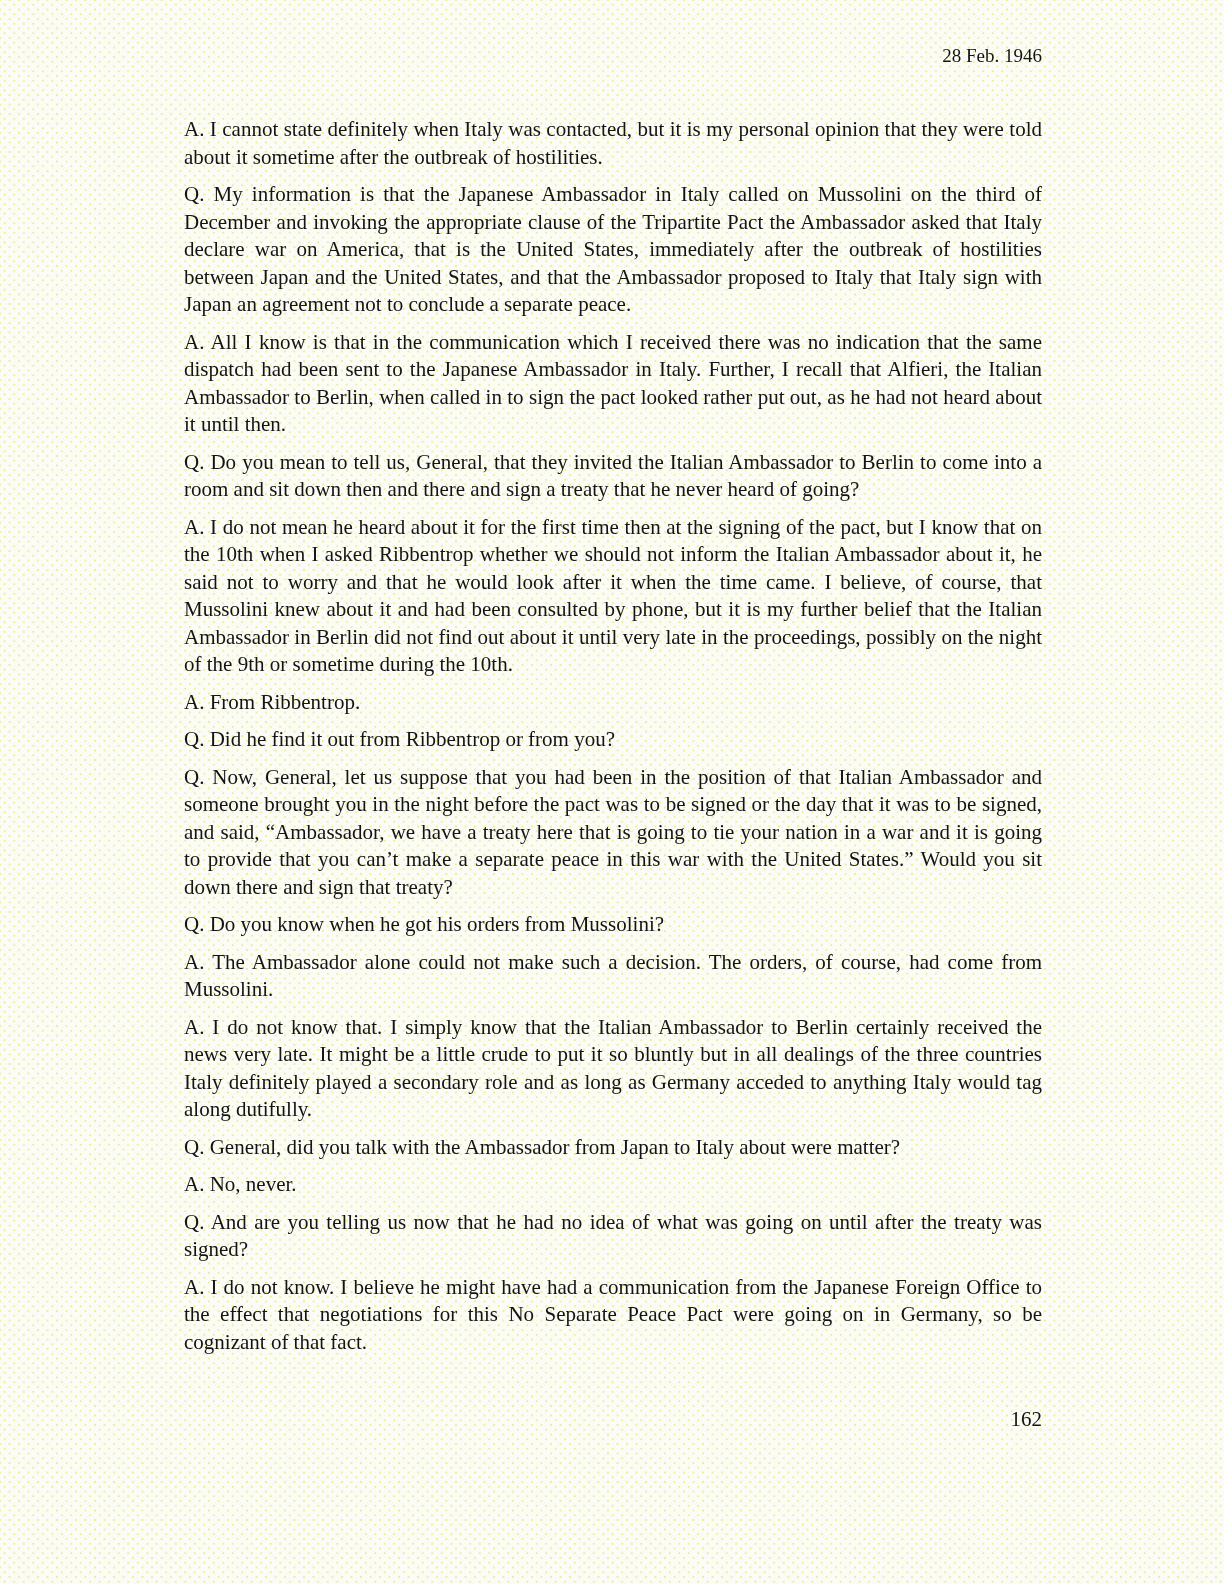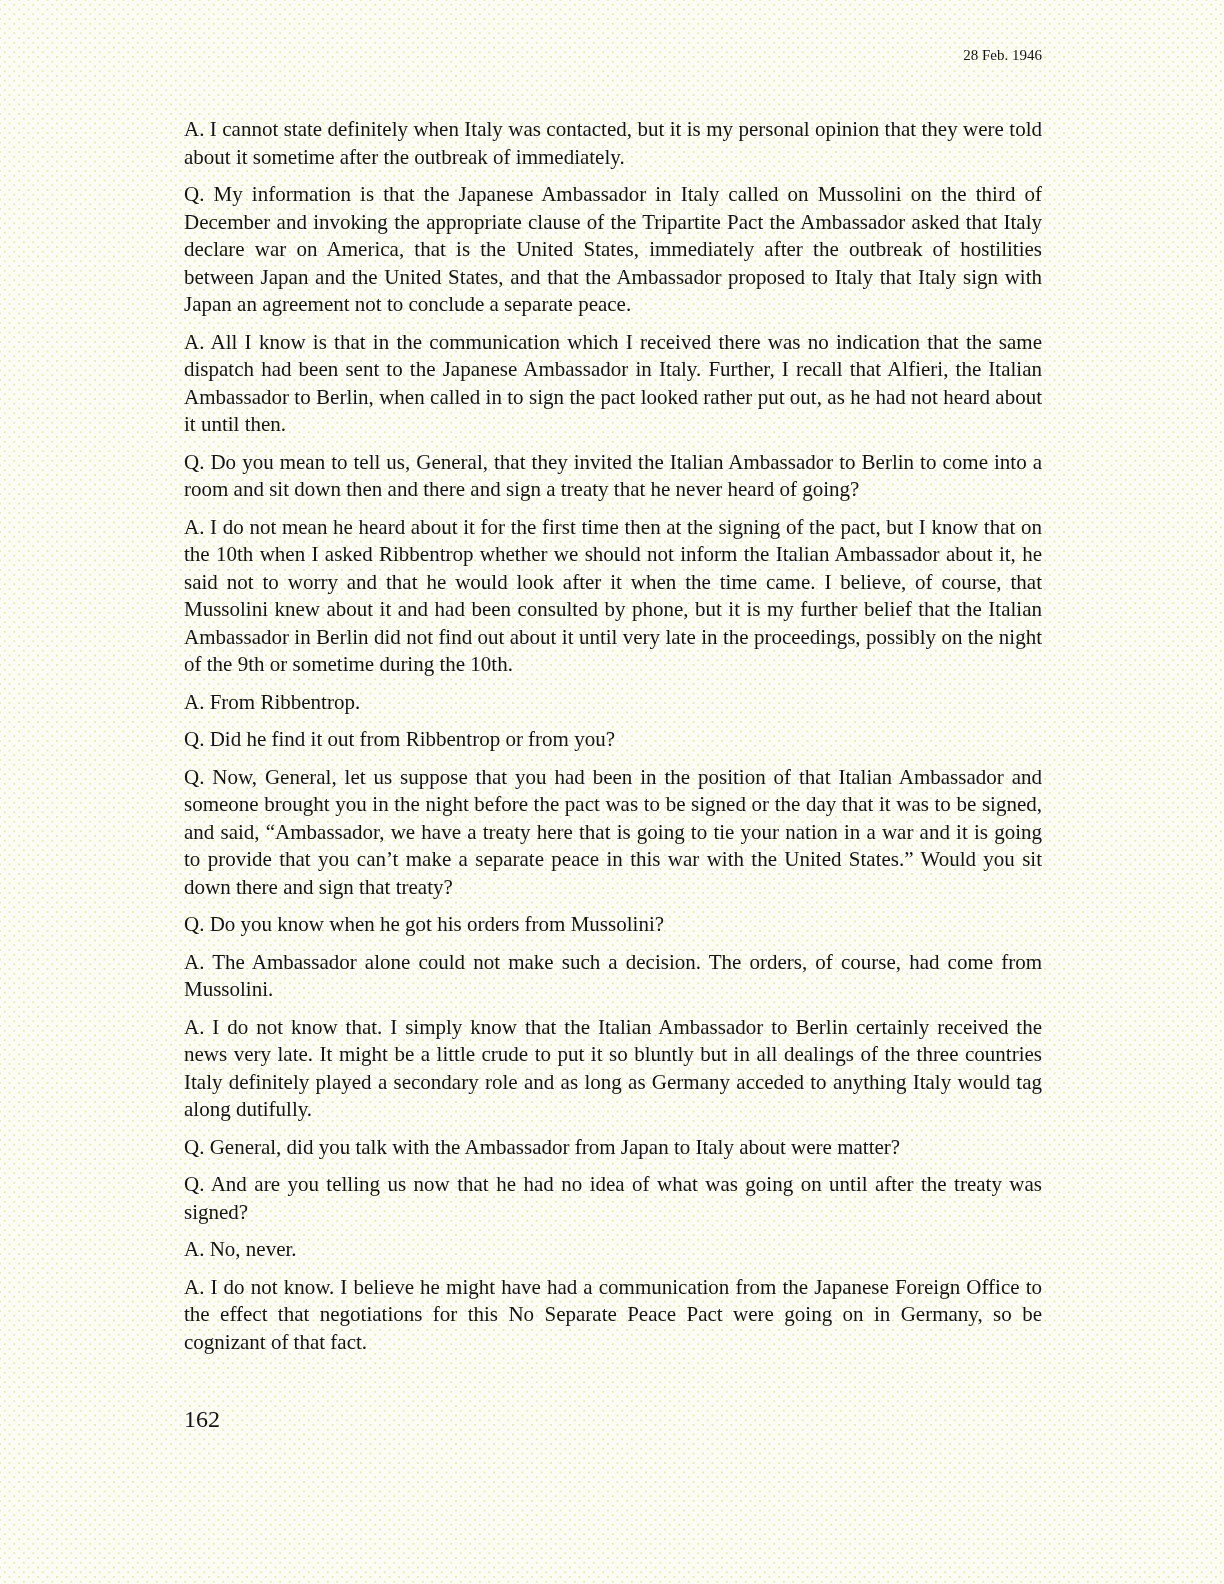--- a/index.html
+++ b/index.html
@@ -19,66 +19,66 @@
     font-family: "Liberation Serif", "DejaVu Serif", serif;
     color: #141414;
     overflow: hidden;
   }
   .date-line {
     position: absolute;
     top: 42px;
     left: 184px;
     width: 858px;
     text-align: right;
-    font-size: 15px;
+    font-size: 19px;
     line-height: 27px;
   }
   .transcript-body {
     position: absolute;
     top: 116px;
     left: 184px;
     width: 858px;
     font-size: 21px;
     line-height: 27.5px;
     text-align: justify;
   }
   .transcript-body p {
     margin: 0 0 10px 0;
     padding: 0;
   }
   .page-number {
     position: absolute;
     top: 1406px;
     left: 184px;
     width: 858px;
-    text-align: left;
-    font-size: 24px;
+    text-align: right;
+    font-size: 21px;
     line-height: 27px;
   }
 </style>
 </head>
 <body>
 
 <div class="page">
 
   <div class="date-line">28 Feb. 1946</div>
 
   <div class="transcript-body">
-    <p>A. I cannot state definitely when Italy was contacted, but it is my personal opinion that they were told about it sometime after the outbreak of immediately.</p>
+    <p>A. I cannot state definitely when Italy was contacted, but it is my personal opinion that they were told about it sometime after the outbreak of hostilities.</p>
     <p>Q. My information is that the Japanese Ambassador in Italy called on Mussolini on the third of December and invoking the appropriate clause of the Tripartite Pact the Ambassador asked that Italy declare war on America, that is the United States, immediately after the outbreak of hostilities between Japan and the United States, and that the Ambassador proposed to Italy that Italy sign with Japan an agreement not to conclude a separate peace.</p>
     <p>A. All I know is that in the communication which I received there was no indication that the same dispatch had been sent to the Japanese Ambassador in Italy. Further, I recall that Alfieri, the Italian Ambassador to Berlin, when called in to sign the pact looked rather put out, as he had not heard about it until then.</p>
     <p>Q. Do you mean to tell us, General, that they invited the Italian Ambassador to Berlin to come into a room and sit down then and there and sign a treaty that he never heard of going?</p>
     <p>A. I do not mean he heard about it for the first time then at the signing of the pact, but I know that on the 10th when I asked Ribbentrop whether we should not inform the Italian Ambassador about it, he said not to worry and that he would look after it when the time came. I believe, of course, that Mussolini knew about it and had been consulted by phone, but it is my further belief that the Italian Ambassador in Berlin did not find out about it until very late in the proceedings, possibly on the night of the 9th or sometime during the 10th.</p>
     <p>A. From Ribbentrop.</p>
     <p>Q. Did he find it out from Ribbentrop or from you?</p>
     <p>Q. Now, General, let us suppose that you had been in the position of that Italian Ambassador and someone brought you in the night before the pact was to be signed or the day that it was to be signed, and said, “Ambassador, we have a treaty here that is going to tie your nation in a war and it is going to provide that you can’t make a separate peace in this war with the United States.” Would you sit down there and sign that treaty?</p>
     <p>Q. Do you know when he got his orders from Mussolini?</p>
     <p>A. The Ambassador alone could not make such a decision. The orders, of course, had come from Mussolini.</p>
     <p>A. I do not know that. I simply know that the Italian Ambassador to Berlin certainly received the news very late. It might be a little crude to put it so bluntly but in all dealings of the three countries Italy definitely played a secondary role and as long as Germany acceded to anything Italy would tag along dutifully.</p>
     <p>Q. General, did you talk with the Ambassador from Japan to Italy about were matter?</p>
+    <p>A. No, never.</p>
     <p>Q. And are you telling us now that he had no idea of what was going on until after the treaty was signed?</p>
-    <p>A. No, never.</p>
     <p>A. I do not know. I believe he might have had a communication from the Japanese Foreign Office to the effect that negotiations for this No Separate Peace Pact were going on in Germany, so be cognizant of that fact.</p>
   </div>
 
   <div class="page-number">162</div>
 
 </div>
 
 </body></html>

